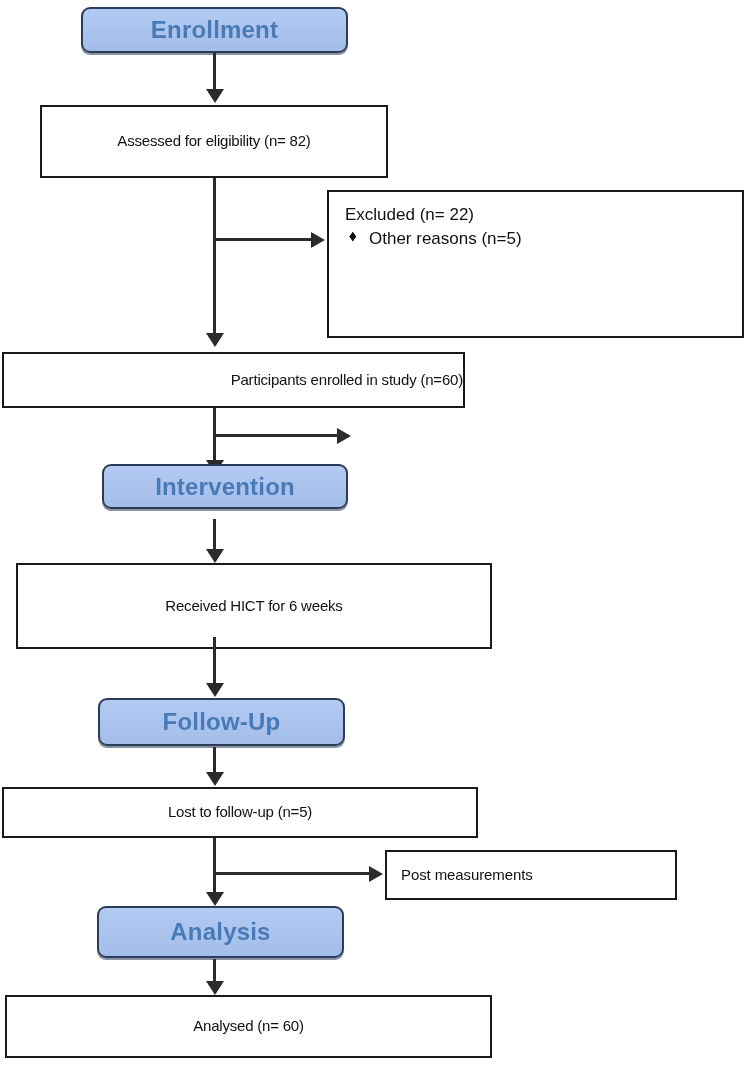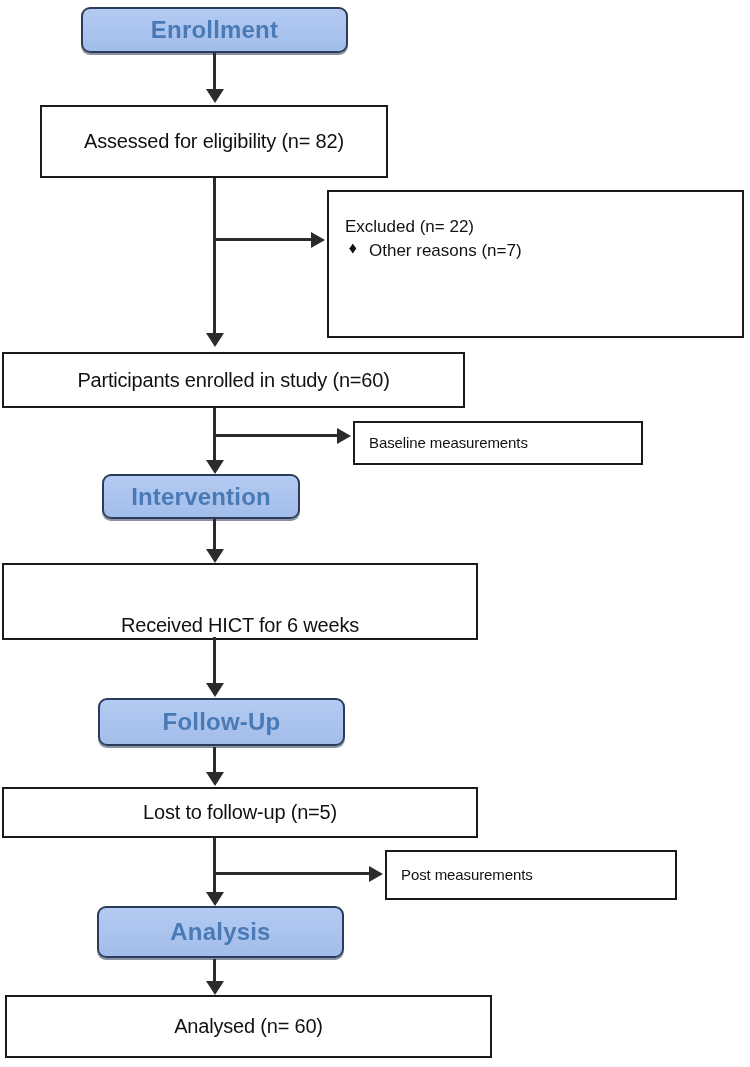--- a/index.html
+++ b/index.html
@@ -22,21 +22,21 @@
     box-sizing: border-box;
     background: #ffffff;
     border: 2px solid #1a1a1a;
     display: flex;
     align-items: center;
     justify-content: center;
     color: #111111;
     line-height: 1.25;
   }
   .node.plain {
-    font-size: 20px;
+    font-size: 15px;
     letter-spacing: -0.2px;
   }
   .node.small {
     font-size: 15px;
     letter-spacing: -0.1px;
     justify-content: flex-start;
     padding-left: 14px;
     border-width: 2px;
   }
   .node.stage {
@@ -45,21 +45,21 @@
     background: #a9c5f0;
     background: linear-gradient(180deg, #b3cbf2 0%, #a3bdea 100%);
     color: #4a7ab5;
     font-size: 24px;
     font-weight: bold;
     letter-spacing: 0.2px;
     box-shadow: 0 2px 0 rgba(40,55,85,0.55);
   }
   .node.excluded {
     display: block;
-    padding: 24px 0 0 16px;
+    padding: 12px 0 0 16px;
     font-size: 17px;
     text-align: left;
     justify-content: flex-start;
     align-items: flex-start;
   }
   .excl-title {
     margin: 0 0 2px 0;
     white-space: nowrap;
   }
   .excl-list {
@@ -134,47 +134,44 @@
     <p class="excl-title">Excluded (n= 22)</p>
     <ul class="excl-list">
       <li>
         <span class="bullet">♦</span>
       </li>
       <li>
         <span class="bullet">♦</span>
       </li>
       <li>
         <span class="bullet">♦</span>
-        <span>Other reasons (n=7)</span>
+        <span>Other reasons (n=5)</span>
       </li>
     </ul>
   </div>
 
-  <div class="node plain" style="left:2px; top:352px; width:463px; height:56px;">
+  <div class="node plain" style="left:2px; top:352px; width:463px; height:56px;justify-content:flex-end;">
     <span>Participants enrolled in study (n=60)</span>
   </div>
 
   <div class="vline" style="left:213px; top:408px; height:54px;"></div>
   <div class="arrow-down" style="left:206px; top:460px;"></div>
 
   <div class="hline" style="left:213px; top:434px; width:126px;"></div>
   <div class="arrow-right" style="left:337px; top:428px;"></div>
 
-  <div class="node small" style="left:353px; top:421px; width:290px; height:44px;">
-    <span>Baseline measurements</span>
-  </div>
-
-  <div class="node stage" style="left:102px; top:474px; width:198px; height:45px;">
+
+  <div class="node stage" style="left:102px; top:464px; width:246px; height:45px;">
     <span>Intervention</span>
   </div>
 
   <div class="vline" style="left:213px; top:519px; height:32px;"></div>
   <div class="arrow-down" style="left:206px; top:549px;"></div>
 
-  <div class="node plain" style="left:2px; top:563px; width:476px; height:77px;align-items:flex-end;">
+  <div class="node plain" style="left:16px; top:563px; width:476px; height:86px;">
     <span>Received HICT for 6 weeks</span>
   </div>
 
   <div class="vline" style="left:213px; top:637px; height:48px;"></div>
   <div class="arrow-down" style="left:206px; top:683px;"></div>
 
   <div class="node stage" style="left:98px; top:698px; width:247px; height:48px;">
     <span>Follow-Up</span>
   </div>
 

